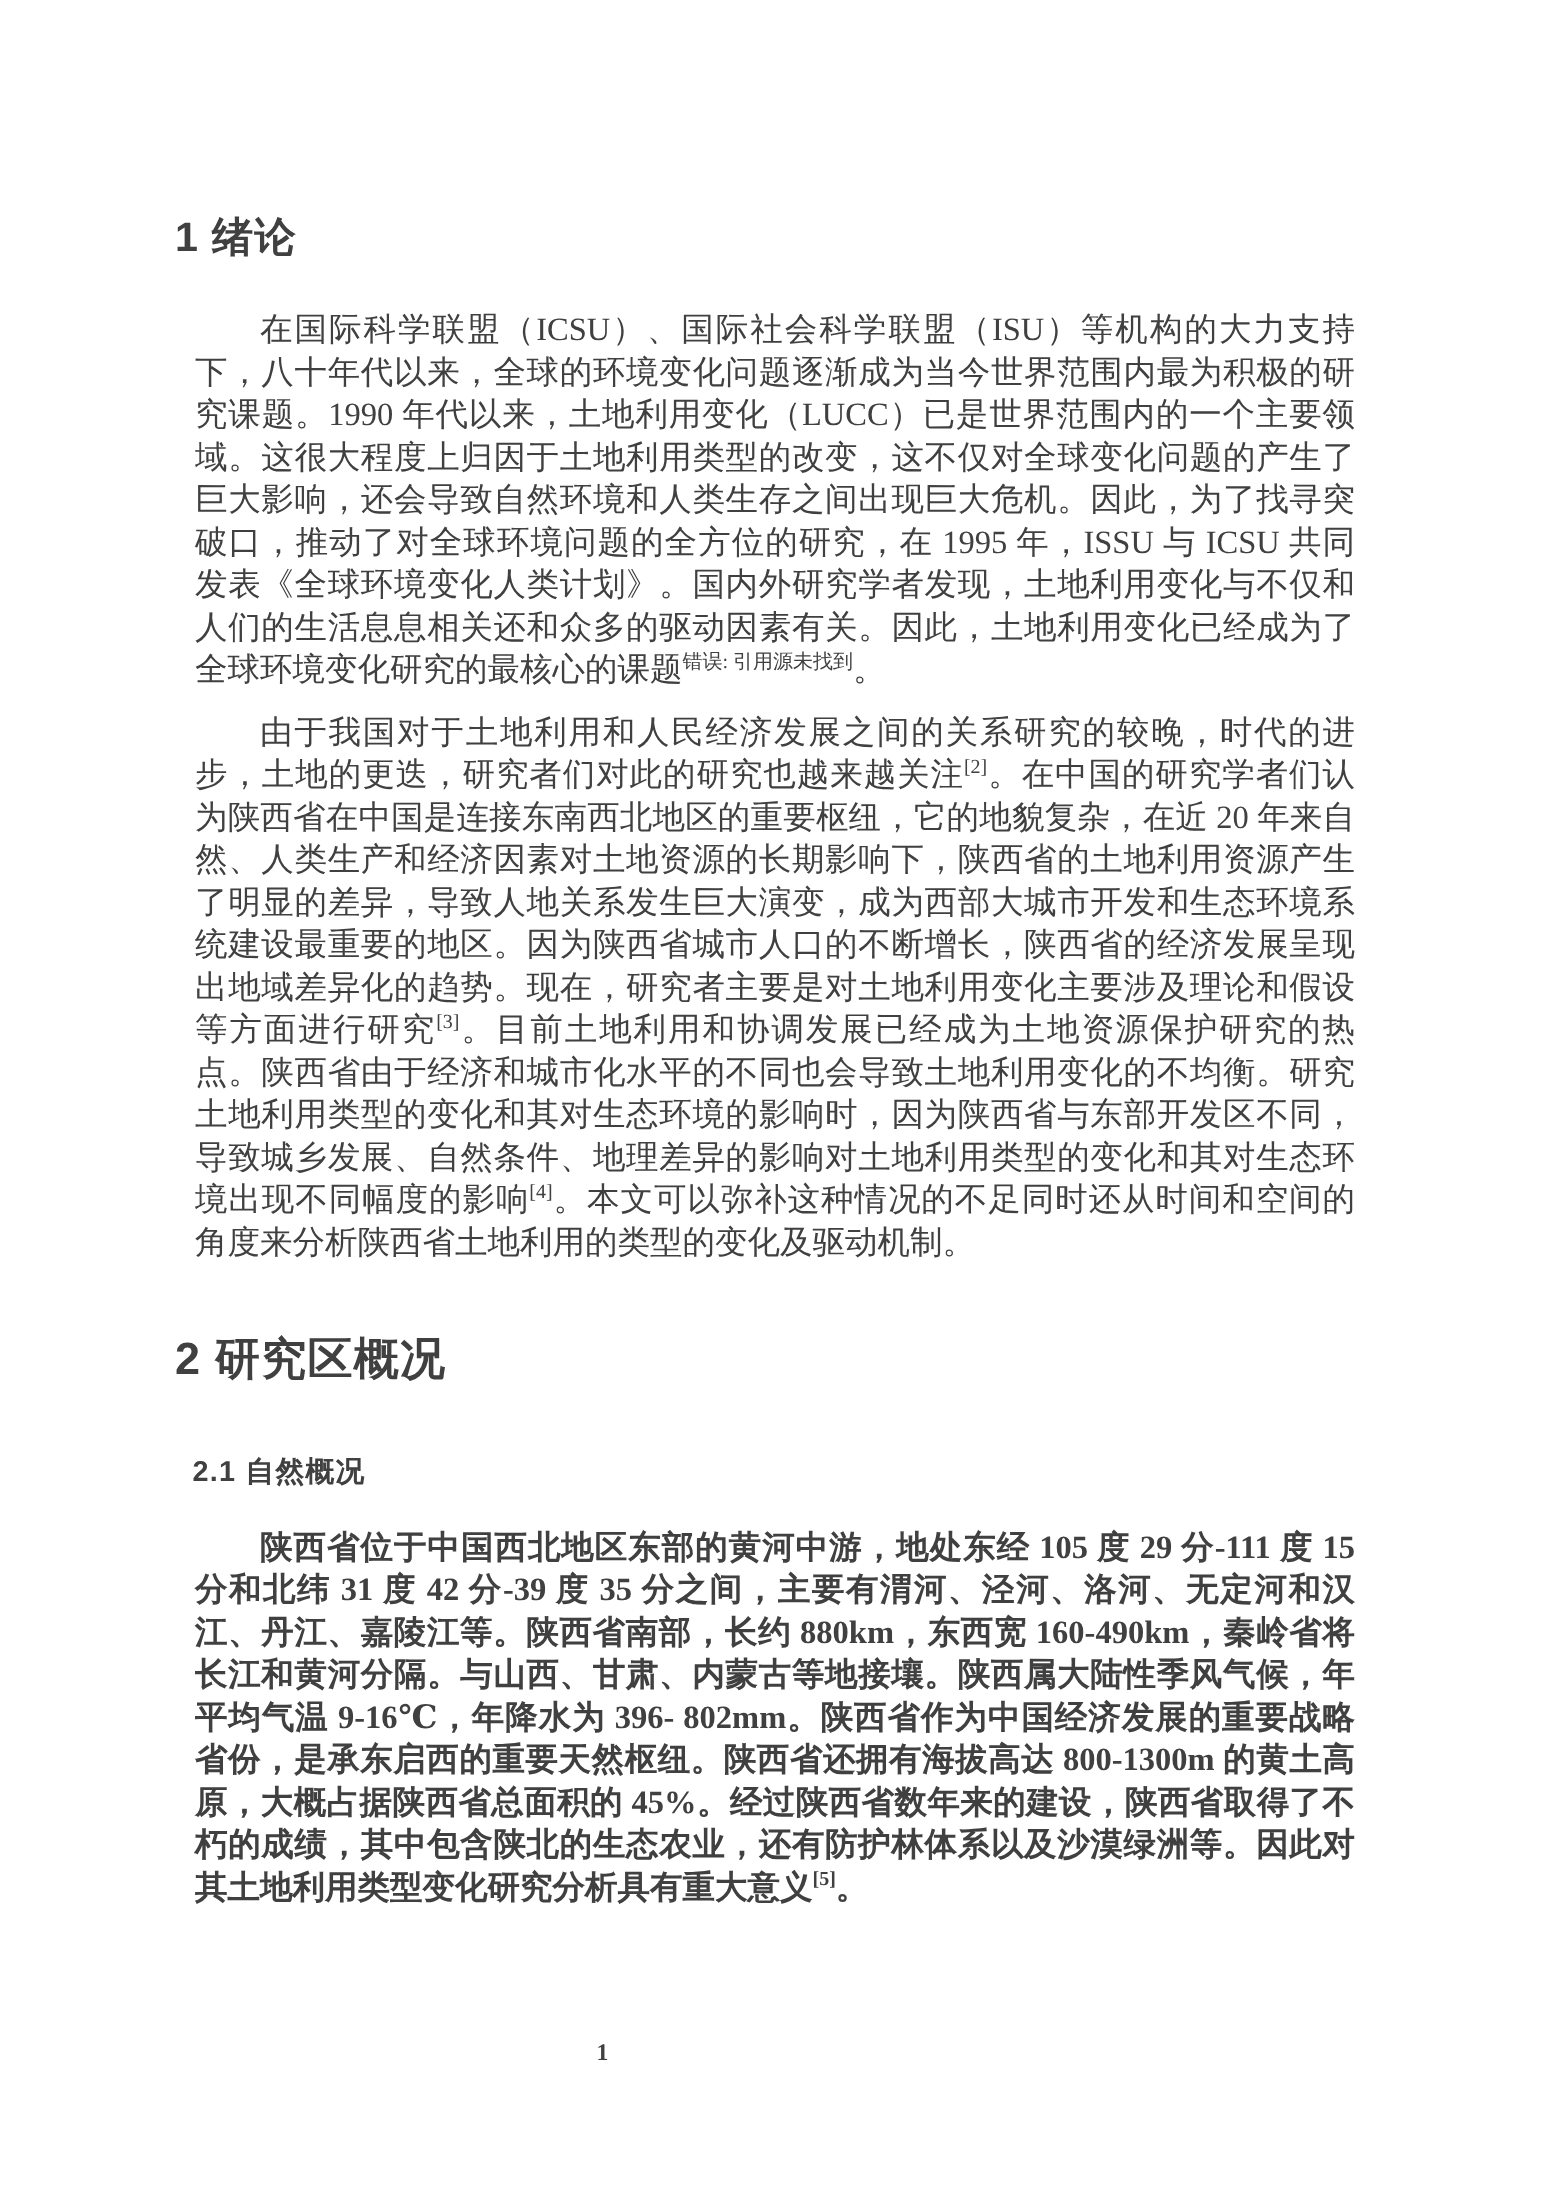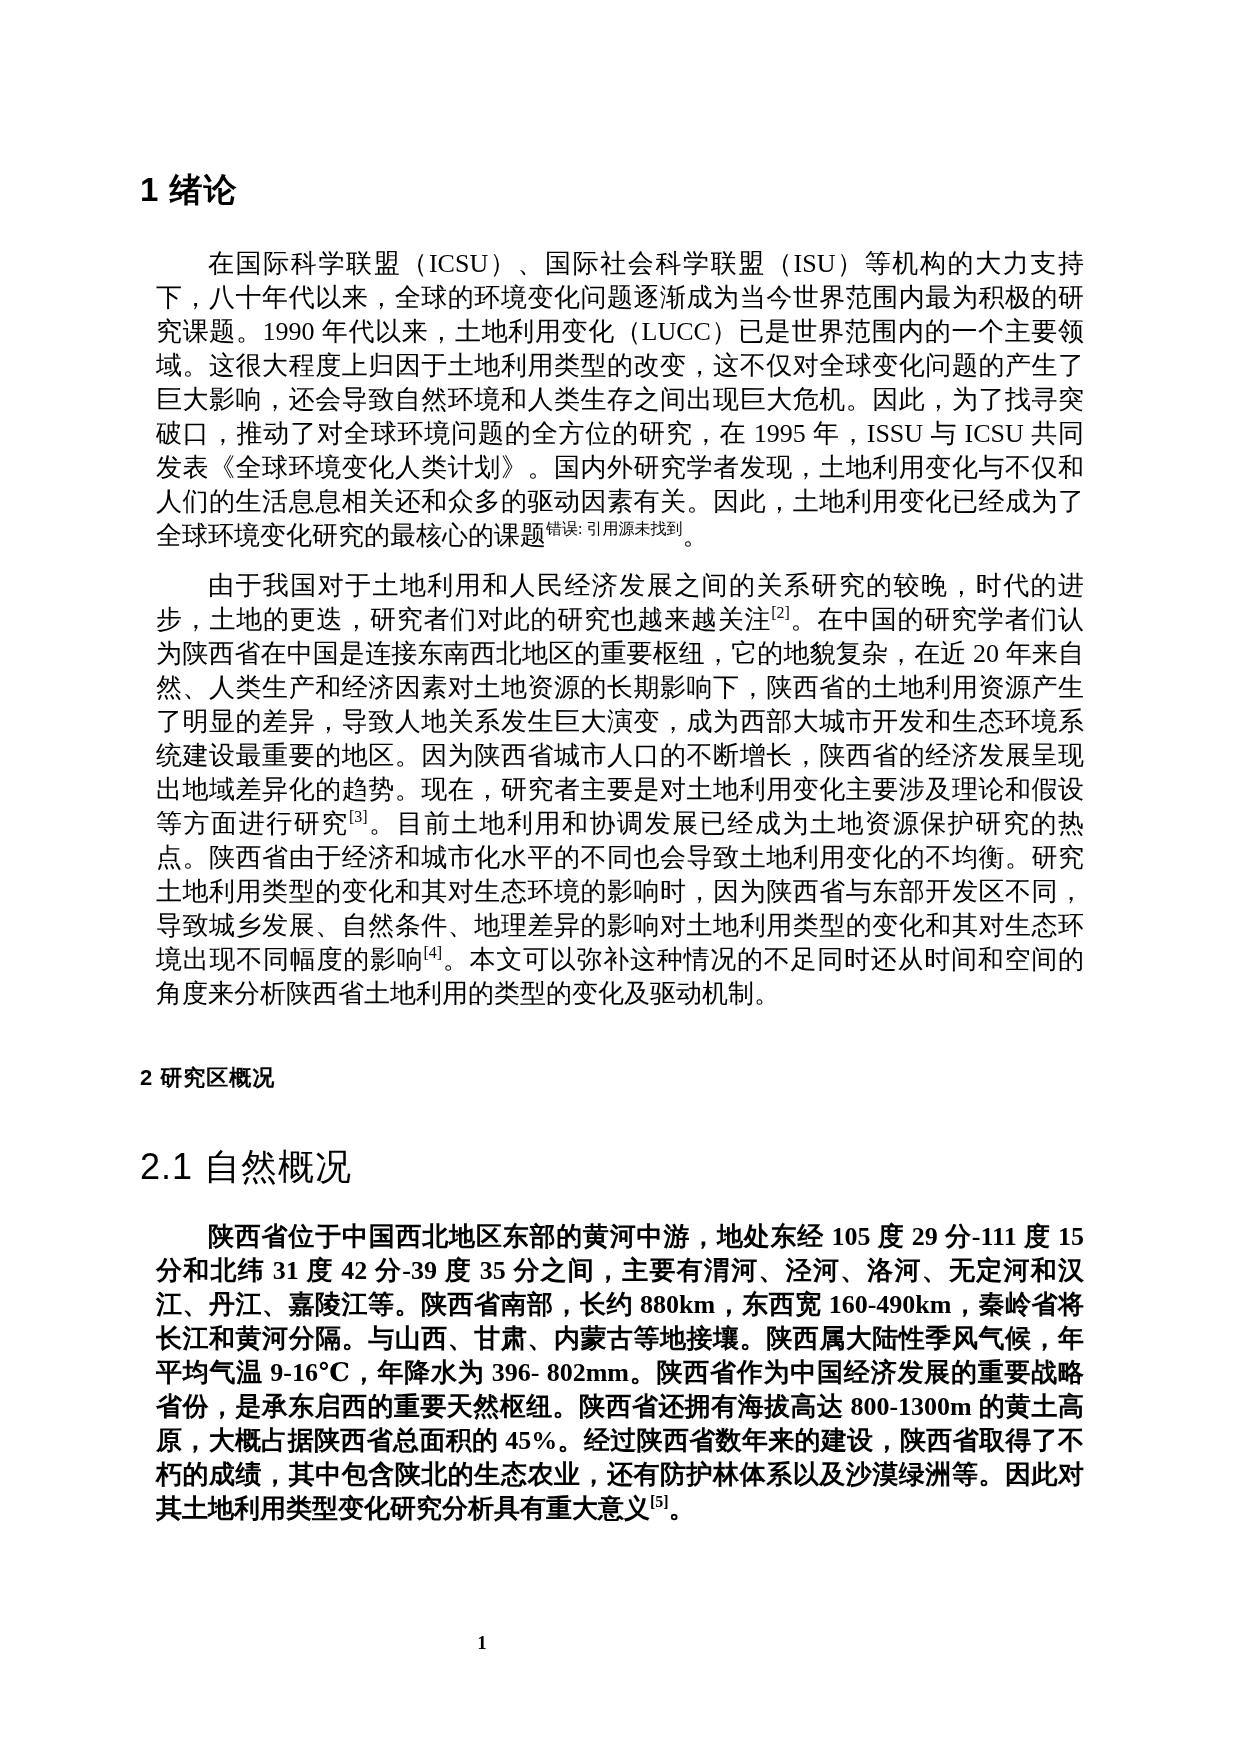--- a/index.html
+++ b/index.html
@@ -1,50 +1,50 @@
 <!DOCTYPE html>
 <html><head>
 <meta charset="utf-8">
 <style>
   html, body { margin: 0; padding: 0; background: #ffffff; }
   .page {
     position: relative;
     width: 1240px;
     height: 1754px;
     background: #ffffff;
-    color: #000000;
+    color: #404040;
     font-family: "Liberation Serif", "DejaVu Serif", serif;
     overflow: hidden;
   }
   .content {
     position: absolute;
     left: 140px;
     top: 168px;
     width: 960px;
   }
   h1.doc-h1 {
     font-family: "Liberation Sans", "DejaVu Sans", sans-serif;
     font-size: 33px;
     font-weight: 900;
     letter-spacing: 1px;
     margin: 0 0 34px 0;
   }
   h2.doc-h2 {
     font-family: "Liberation Sans", "DejaVu Sans", sans-serif;
-    font-size: 22px;
+    font-size: 36px;
     font-weight: 900;
     letter-spacing: 1px;
     margin: 52px 0 0 0;
   }
   h3.doc-h3 {
     font-family: "Liberation Sans", "DejaVu Sans", sans-serif;
-    font-size: 36px;
-    font-weight: 400;
+    font-size: 23px;
+    font-weight: 700;
     letter-spacing: 1px;
-    margin: 50px 0 28px 0;
+    margin: 50px 0 28px 14px;
   }
   p.body-para {
     font-size: 26px;
     line-height: 34px;
     text-align: justify;
     text-indent: 2em;
     margin: 16px;
     word-break: break-all;
   }
   p.body-para.bold { font-weight: bold; }

